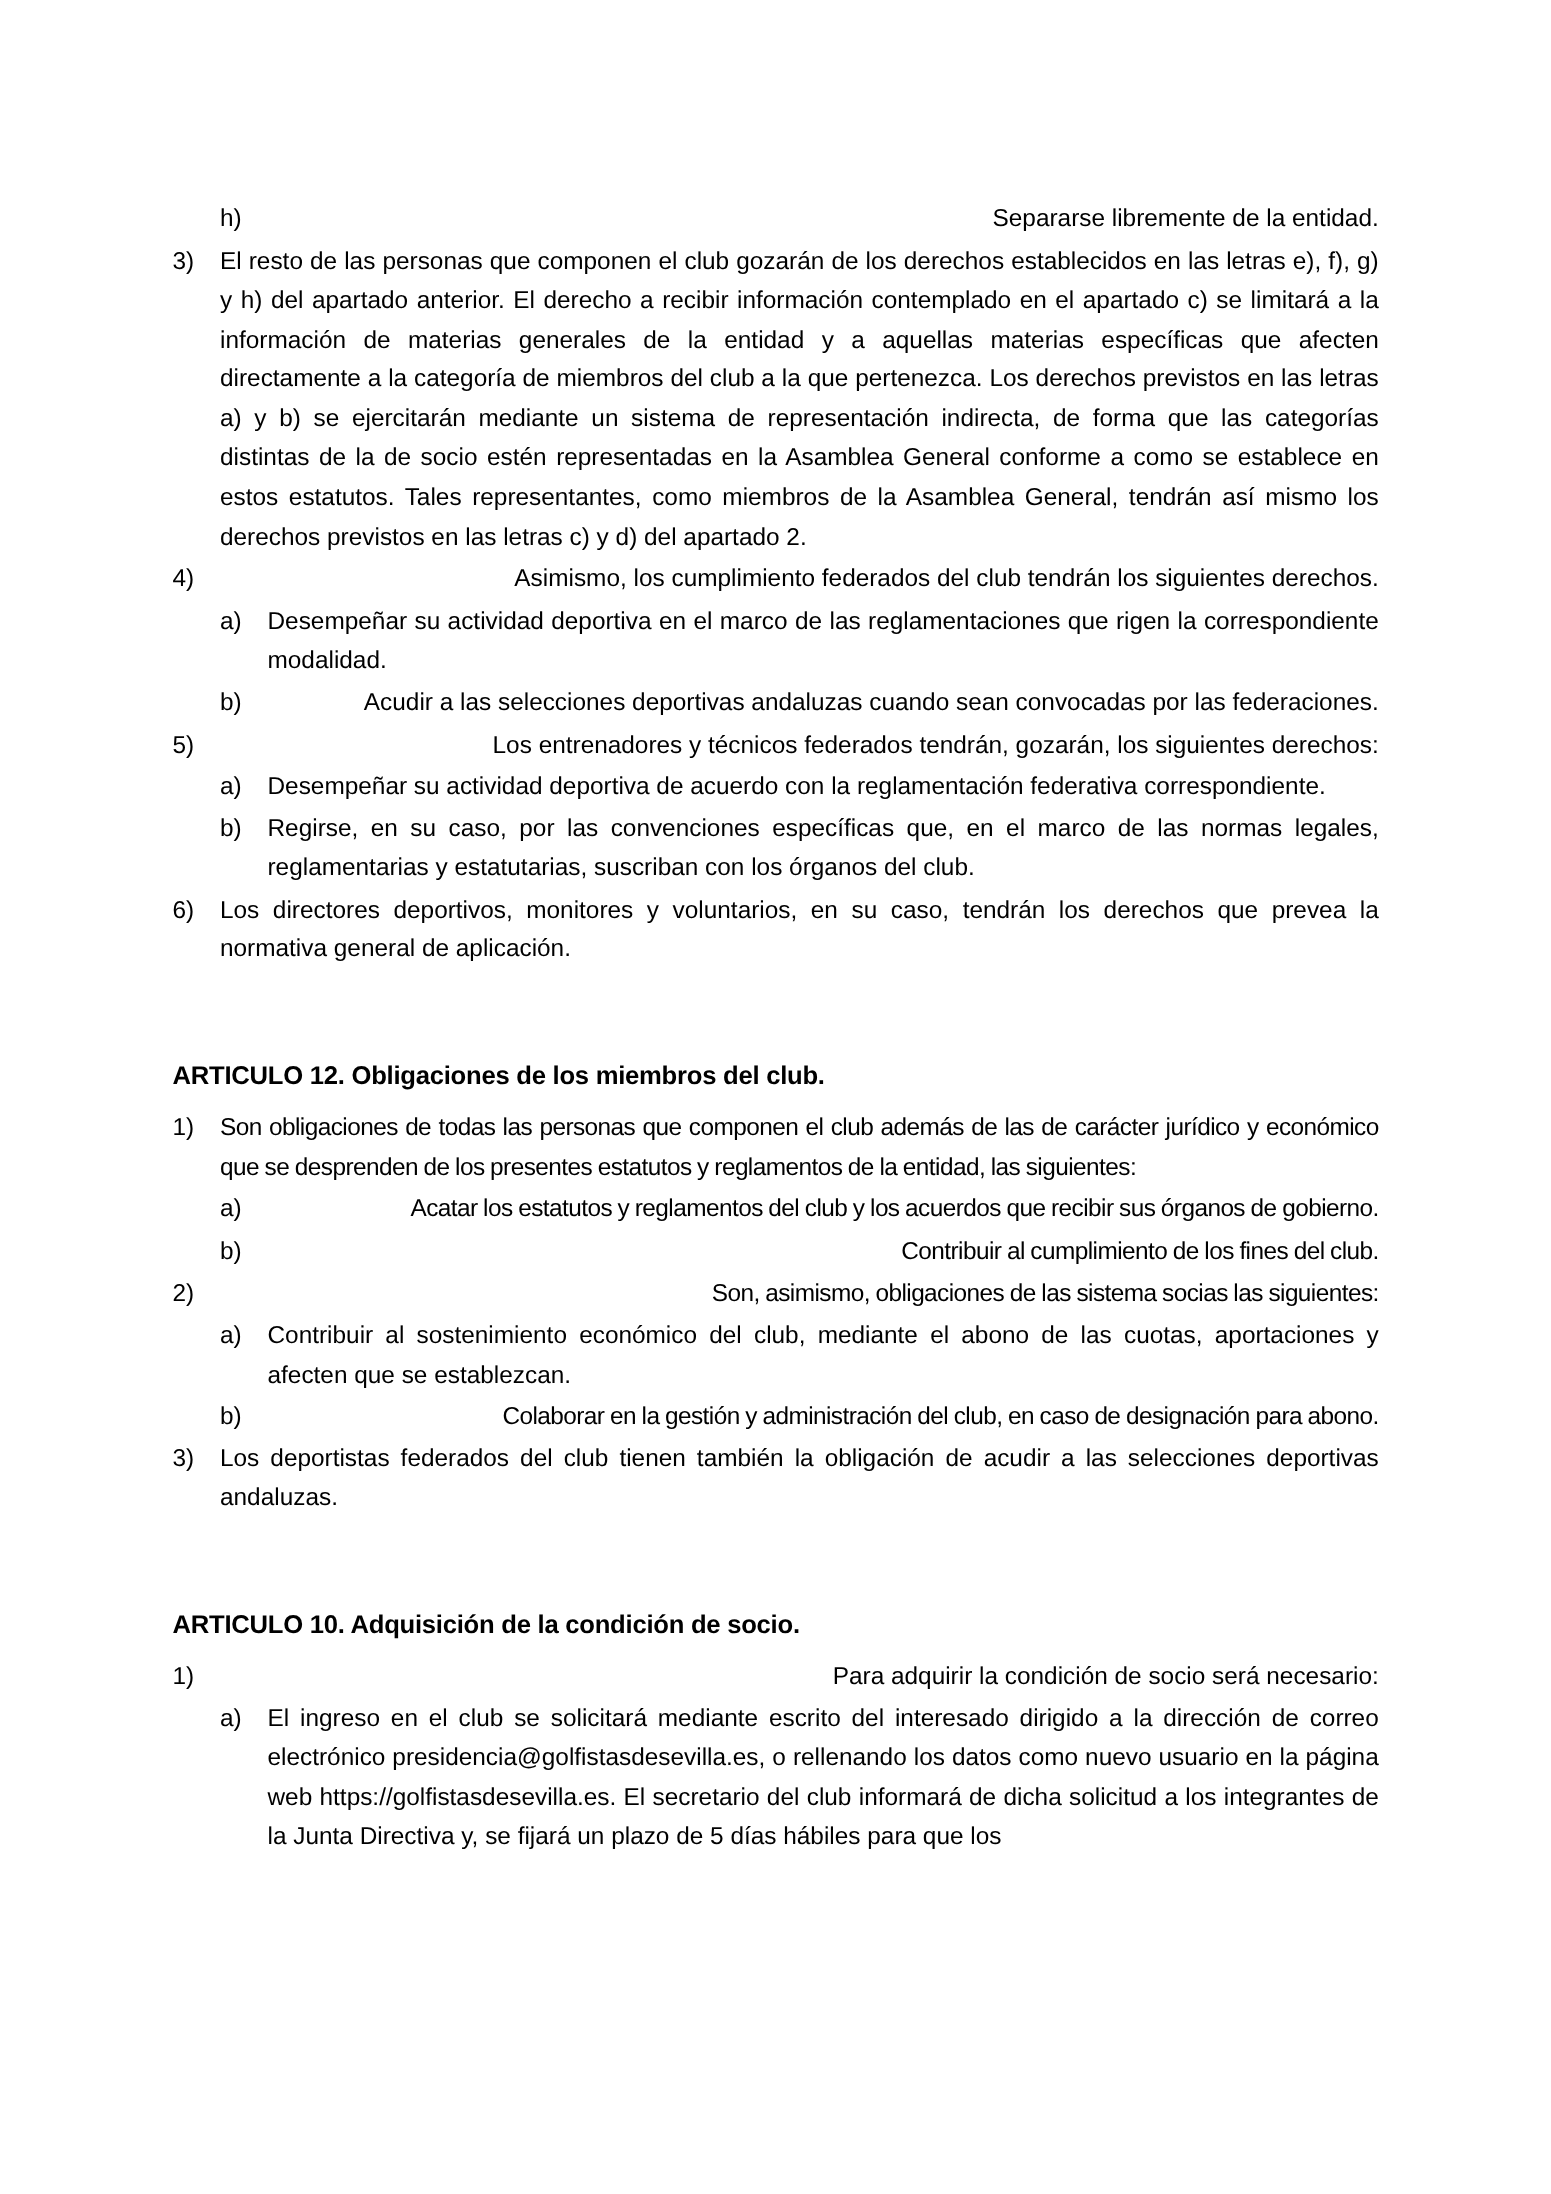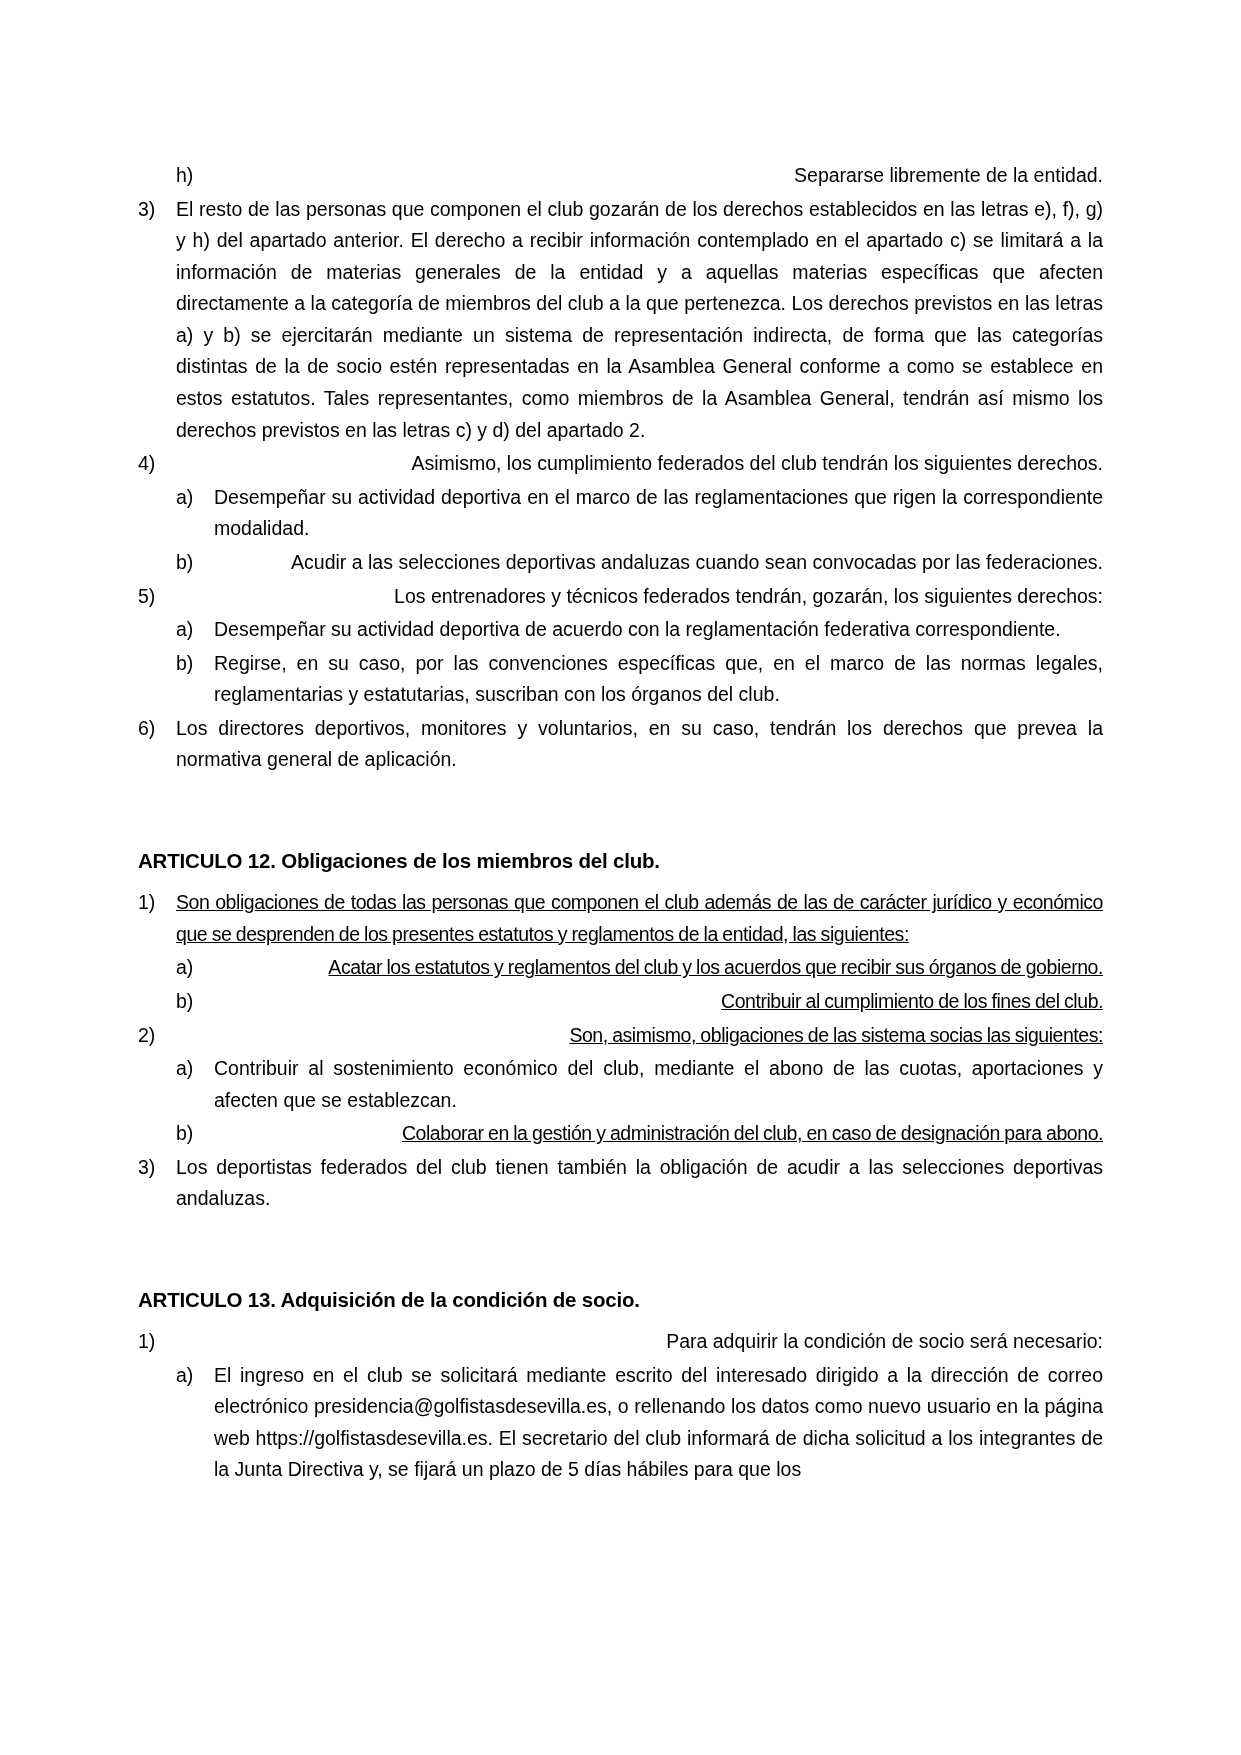--- a/index.html
+++ b/index.html
@@ -61,21 +61,20 @@
     letter-spacing: -0.2px;
   }
   .article-block {
     margin-top: 68px;
   }
 
   
   .condensed .text {
     letter-spacing: -0.45px;
     word-spacing: -0.5px;
-    text-decoration: underline;
   }
 </style>
 </head>
 <body>
 
 <div class="page">
   <div class="doc-body">
 
     <div>
       <div class="row lvl2 nojustify">
@@ -142,21 +141,21 @@
         <span class="marker">b)</span>
         <span class="text">Colaborar en la gestión y administración del club, en caso de designación para abono.</span>
       </div>
       <div class="row lvl1">
         <span class="marker">3)</span>
         <span class="text">Los deportistas federados del club tienen también la obligación de acudir a las selecciones deportivas andaluzas.</span>
       </div>
     </div>
 
     <div class="article-block">
-      <h2 class="article">ARTICULO 13.  Adquisición de la condición de socio.</h2>
+      <h2 class="article">ARTICULO 10.  Adquisición de la condición de socio.</h2>
       <div class="row lvl1 nojustify">
         <span class="marker">1)</span>
         <span class="text">Para adquirir la condición de socio será necesario:</span>
       </div>
       <div class="row lvl2">
         <span class="marker">a)</span>
         <span class="text">El ingreso en el club se solicitará mediante escrito del interesado dirigido a la dirección de correo electrónico presidencia@golfistasdesevilla.es, o rellenando los datos como nuevo usuario en la página web https://golfistasdesevilla.es. El secretario del club informará de dicha solicitud a los integrantes de la Junta Directiva y, se fijará un plazo de 5 días hábiles para que los</span>
       </div>
     </div>
 

